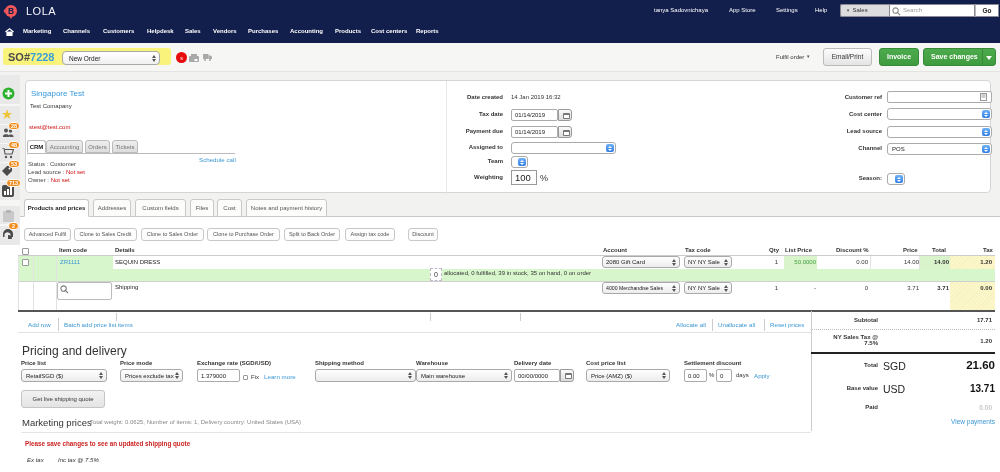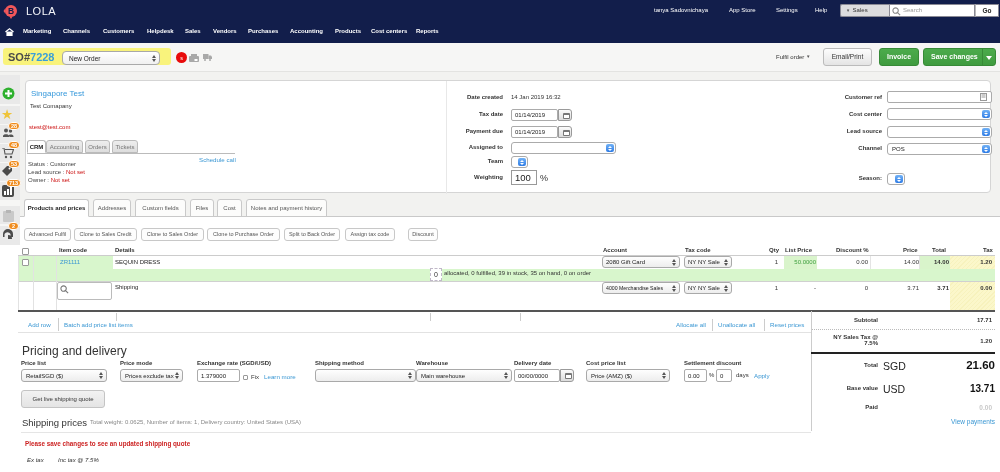--- a/index.html
+++ b/index.html
@@ -375,20 +375,20 @@
 <div class="gsel" style="left:586px;top:369px;width:84px;height:13px;line-height:12px;padding-left:4px">Price (AMZ) ($)<span class="ar"></span></div>
 <div class="plabel" style="left:684px;top:360px">Settlement discount</div>
 <div class="inp" style="left:684px;top:369px;width:23px;height:13px;line-height:12px;padding-left:3px">0.00</div>
 <div style="position:absolute;left:709px;top:372px;font-size:6px;color:#333">%</div>
 <div class="inp" style="left:716px;top:369px;width:16px;height:13px;line-height:12px;padding-left:3px">0</div>
 <div style="position:absolute;left:736px;top:372px;font-size:6px;color:#333">days</div>
 <div class="bluelink" style="left:754px;top:372px">Apply</div>
 
 <div style="position:absolute;left:21px;top:390px;width:84px;height:18px;background:linear-gradient(#f2f2f2,#e4e4e4);border:1px solid #c4c4c4;border-radius:3px;font-size:6px;color:#333;text-align:center;line-height:17px">Get live shipping quote</div>
 
-<div style="position:absolute;left:22px;top:417px;font-size:9.5px;color:#333">Shipping prices</div>
+<div style="position:absolute;left:22px;top:417px;font-size:9.5px;color:#333">Marketing prices</div>
 <div style="position:absolute;left:90px;top:419px;font-size:6px;color:#888">Total weight: 0.0625, Number of items: 1, Delivery country: United States (USA)</div>
 <div style="position:absolute;left:21px;top:432px;width:790px;height:1px;background:#e5e5e5"></div>
 <div style="position:absolute;left:25px;top:440px;font-size:6.3px;font-weight:bold;color:#cc2222">Please save changes to see an updated shipping quote</div>
 <div style="position:absolute;left:27px;top:457px;font-size:6px;font-style:italic;color:#333">Ex tax</div>
 <div style="position:absolute;left:58px;top:457px;font-size:6px;font-style:italic;color:#333">Inc tax @ 7.5%</div>
 
 </div>
 
 </body></html>

